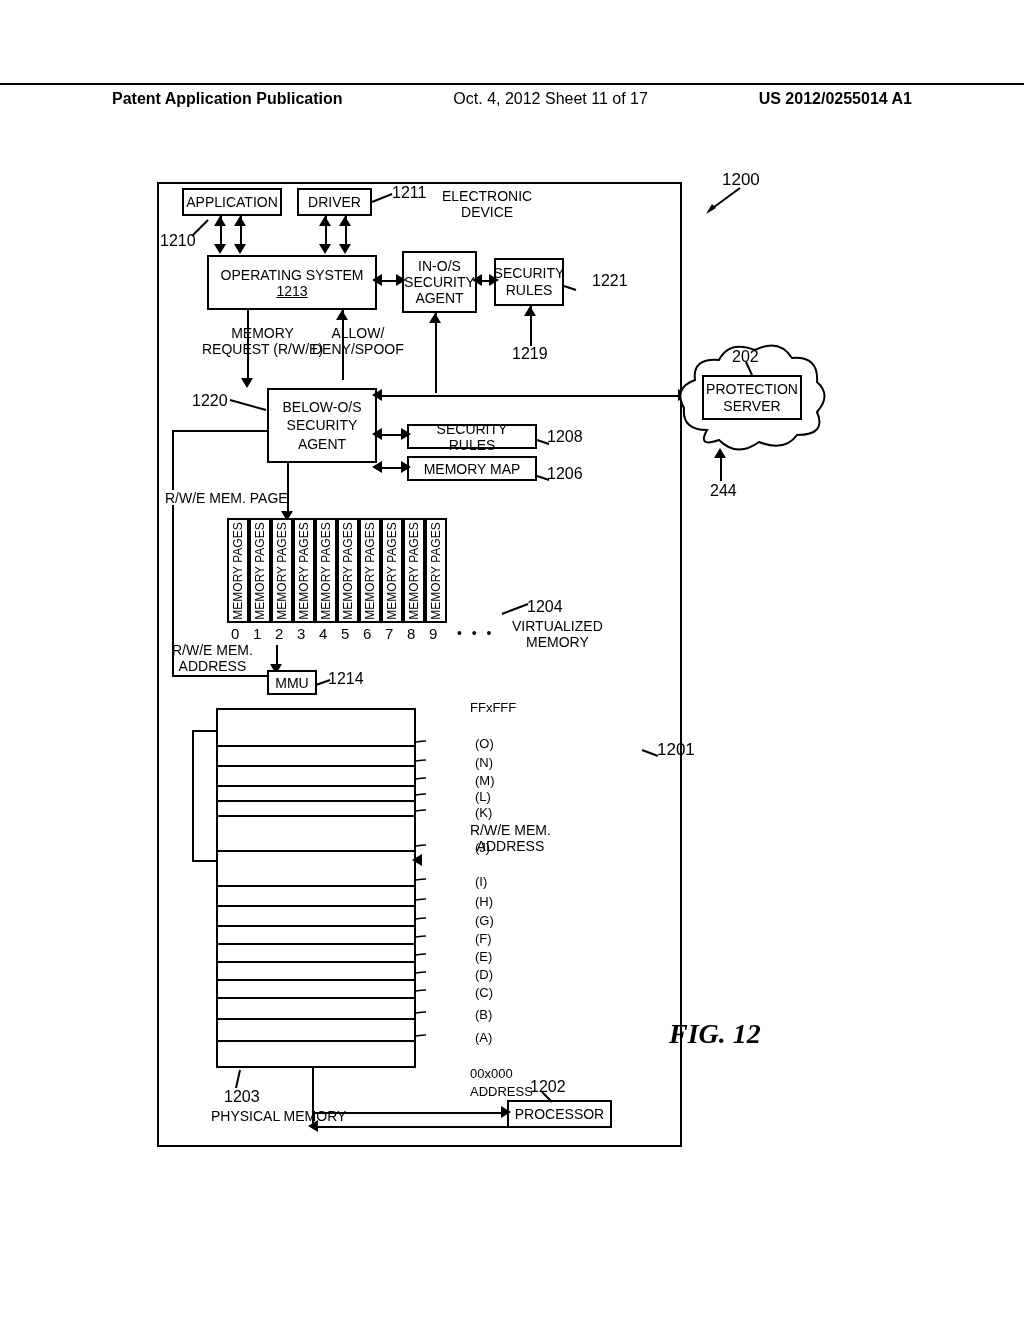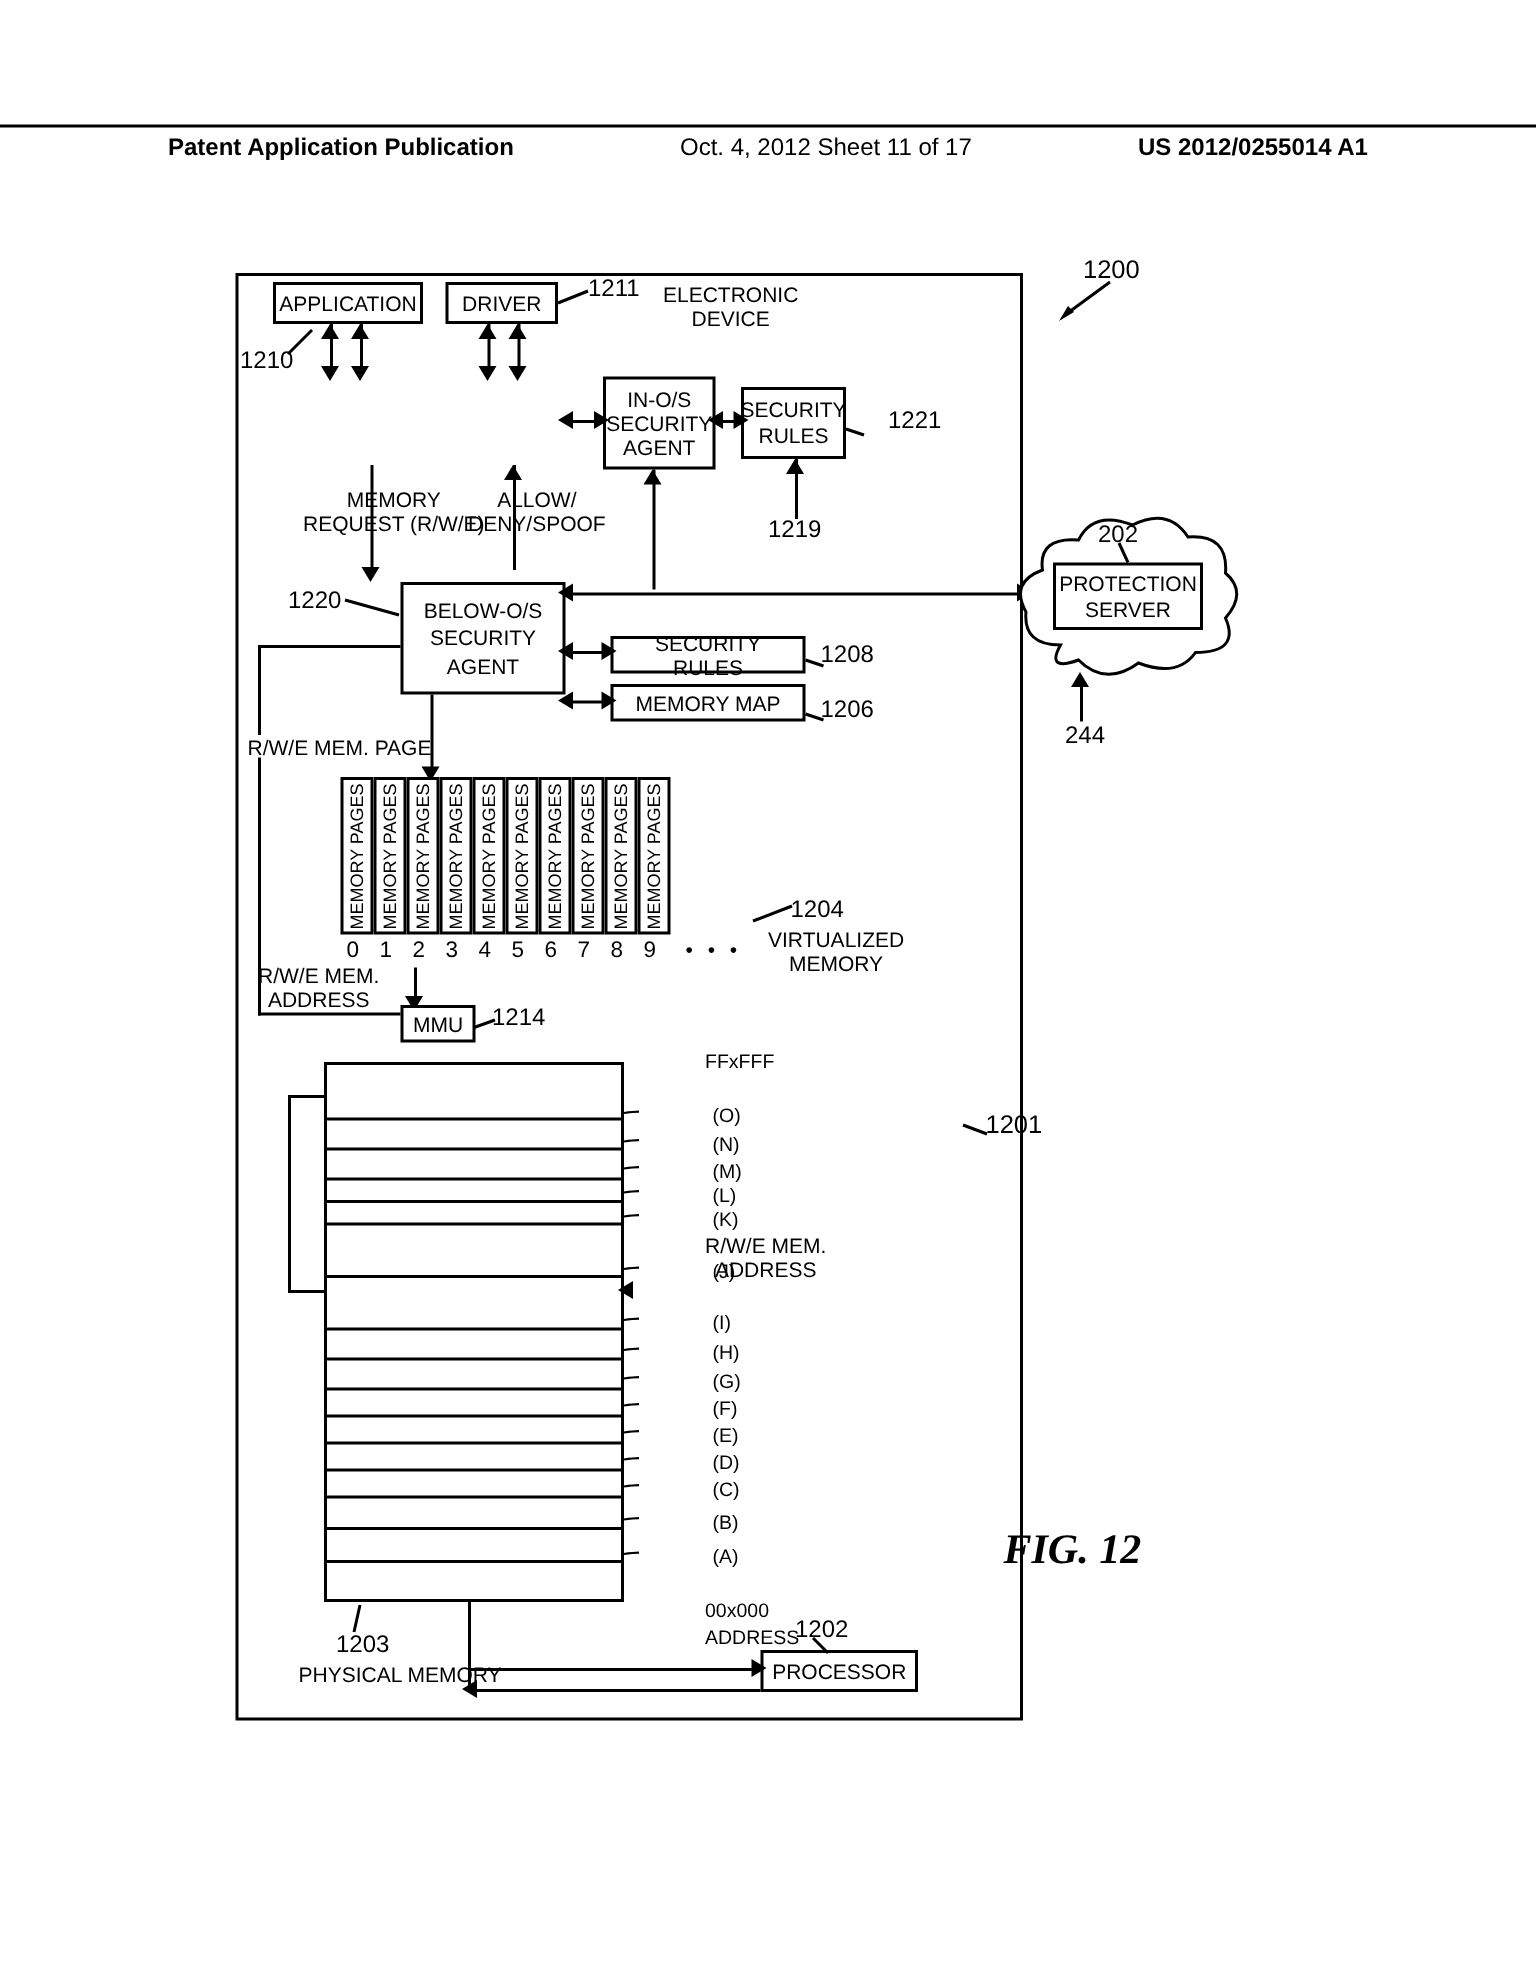--- a/index.html
+++ b/index.html
@@ -156,20 +156,24 @@
   <div class="arrow-line" style="left:128px; top:46px; width:2px; height:30px;"></div>
   <div class="arrow-head ah-down" style="left:122px; top:74px;"></div>
   <div class="arrow-head ah-up" style="left:122px; top:46px;"></div>
   <div class="arrow-line" style="left:213px; top:46px; width:2px; height:30px;"></div>
   <div class="arrow-head ah-down" style="left:207px; top:74px;"></div>
   <div class="arrow-head ah-up" style="left:207px; top:46px;"></div>
   <div class="arrow-line" style="left:233px; top:46px; width:2px; height:30px;"></div>
   <div class="arrow-head ah-down" style="left:227px; top:74px;"></div>
   <div class="arrow-head ah-up" style="left:227px; top:46px;"></div>
 
+  <div class="box" style="left:95px; top:85px; width:170px; height:55px;">
+    <span>OPERATING SYSTEM</span>
+    <span class="underline">1213</span>
+  </div>
 
   <div class="box" style="left:290px; top:81px; width:75px; height:62px; white-space:pre; line-height:1.15;">IN-O/S
 SECURITY
 AGENT</div>
 
   <div class="box" style="left:382px; top:88px; width:70px; height:48px; white-space:pre; line-height:1.2;">SECURITY
 RULES</div>
 
   <div class="label" style="left:480px; top:102px; font-size:16px;">1221</div>
   <div class="leader" style="left:452px; top:110px;"><svg width="14" height="10">
@@ -375,21 +379,21 @@
 
   <div class="label" style="left:545px; top:570px; font-size:17px;">1201</div>
   <div class="leader" style="left:530px; top:576px;"><svg width="18" height="12">
         <line x1="0" y1="3" x2="16" y2="9" stroke="#000" stroke-width="2"></line>
       </svg></div>
 
   <div class="label" style="left:112px; top:918px; font-size:16px;">1203</div>
   <div class="leader" style="left:122px; top:900px;"><svg width="14" height="20">
         <line x1="6" y1="0" x2="2" y2="18" stroke="#000" stroke-width="2"></line>
       </svg></div>
-  <div class="label" style="left:58px; top:938px;margin-left:29px;">PHYSICAL MEMORY</div>
+  <div class="label" style="left:70px; top:938px;margin-left:29px;">PHYSICAL MEMORY</div>
 
   <div class="box" style="left:395px; top:930px; width:105px; height:28px;">PROCESSOR</div>
   <div class="label" style="left:418px; top:908px; font-size:16px;">1202</div>
   <div class="leader" style="left:430px; top:921px;"><svg width="14" height="12">
         <line x1="0" y1="0" x2="10" y2="10" stroke="#000" stroke-width="2"></line>
       </svg></div>
 
   <div class="arrow-line" style="left:200px; top:898px; width:2px; height:60px;"></div>
   <div class="arrow-line" style="left:200px; top:956px; width:195px; height:2px;"></div>
   <div class="arrow-line" style="left:200px; top:942px; width:195px; height:2px;"></div>

